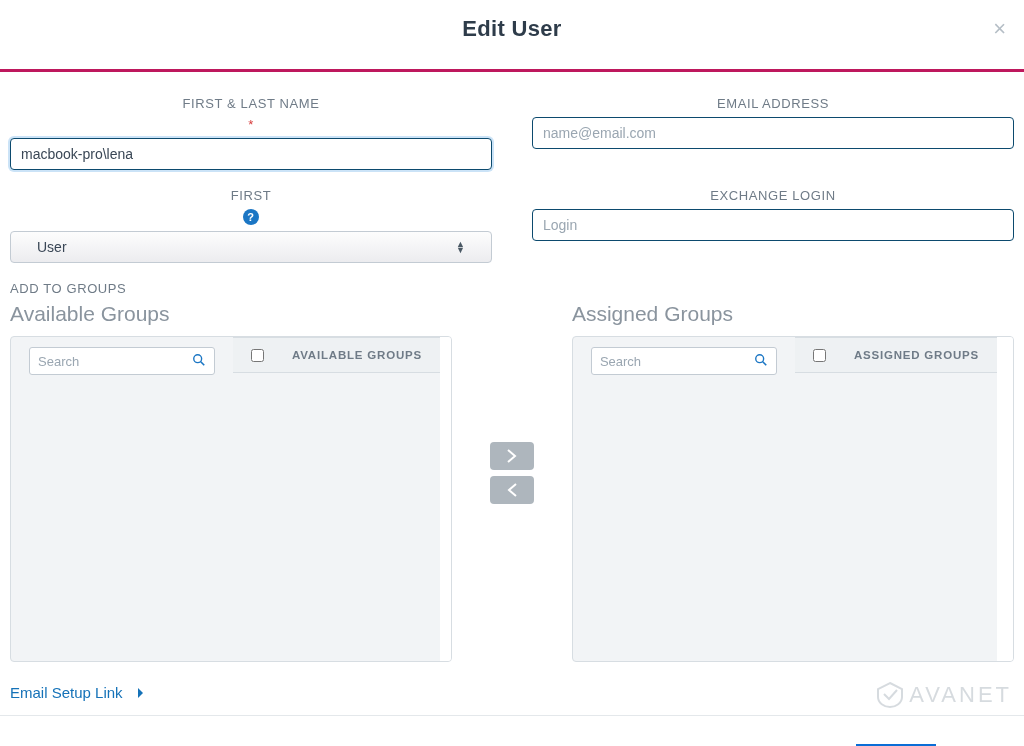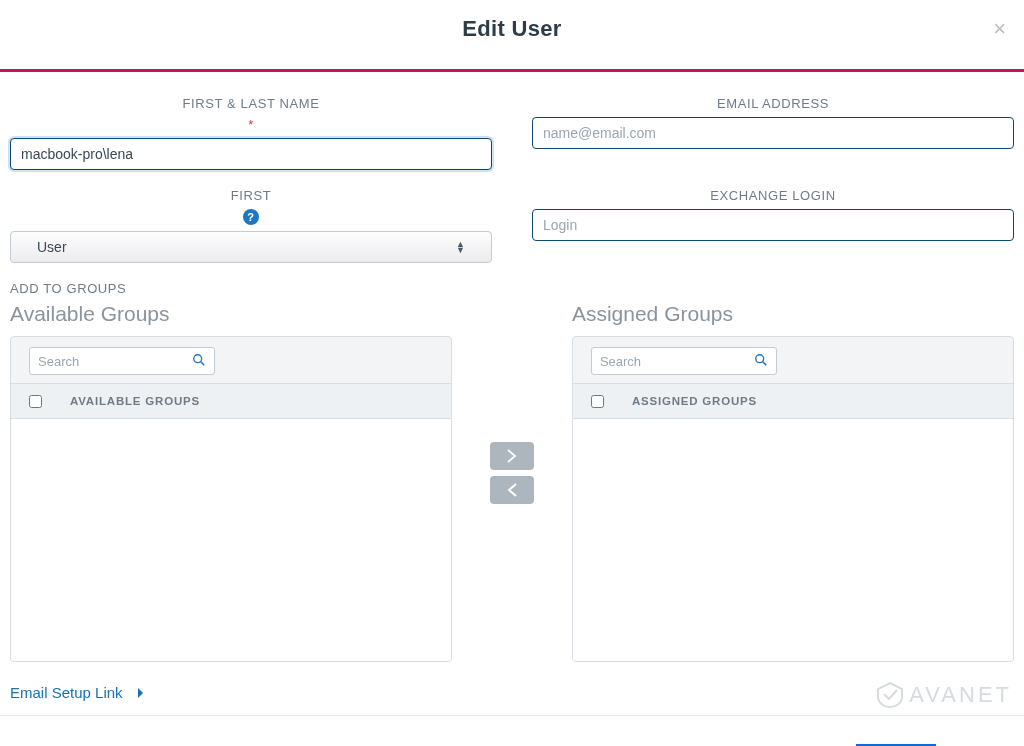--- a/index.html
+++ b/index.html
@@ -119,21 +119,20 @@
     color:#8a949e;
     font-weight:400;
     margin-bottom:10px;
   }
   .panel-box {
     border:1px solid #d7dde2;
     border-radius:4px;
     background:#f2f4f6;
     height: 326px;
     display:flex;
-    flex-direction:column;
     overflow:hidden;
   }
   .panel-search-wrap {
     padding:10px 18px 8px 18px;
   }
   .panel-search {
     width: 186px;
     height:28px;
     border:1px solid #c3cbd3;
     border-radius:3px;

